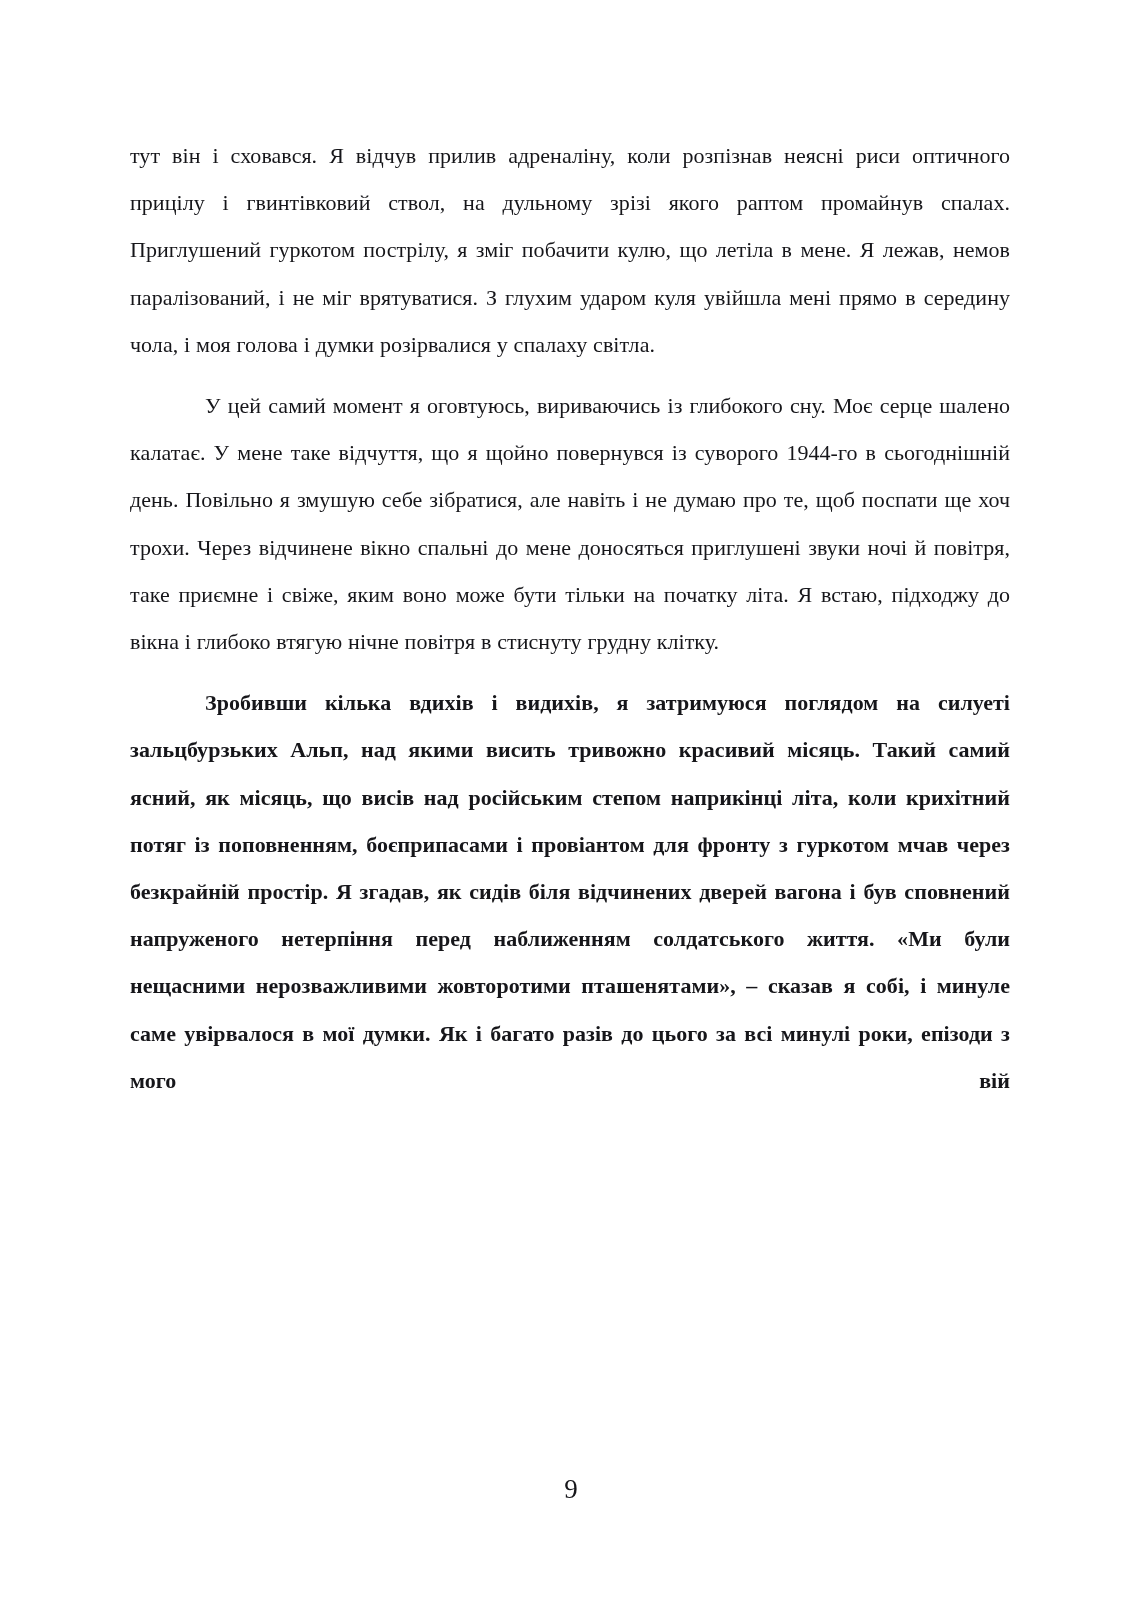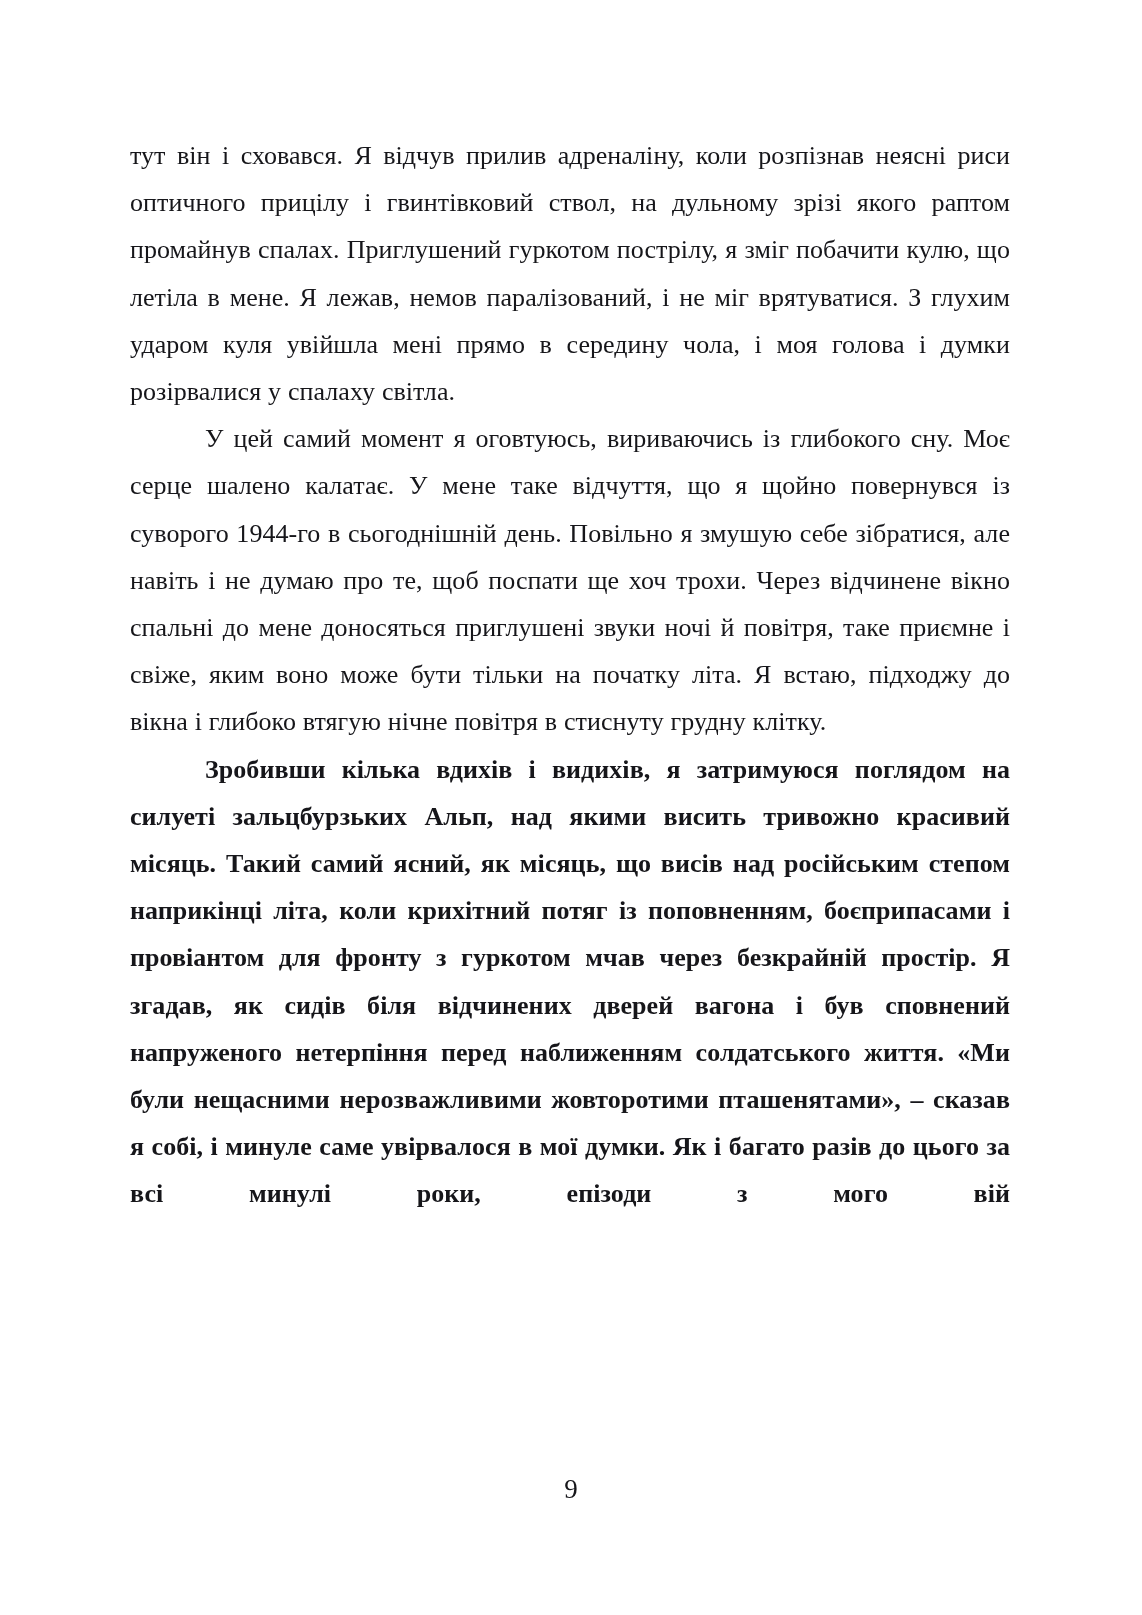--- a/index.html
+++ b/index.html
@@ -22,38 +22,38 @@
   .text-column {
     position: absolute;
     left: 130px;
     top: 132px;
     width: 880px;
   }
 
   .body-paragraph {
     margin: 0;
     font-family: "Liberation Serif", "DejaVu Serif", serif;
-    font-size: 26px;
+    font-size: 22px;
     line-height: 47.2px;
     color: #16161a;
     text-align: justify;
     text-justify: inter-word;
     text-indent: 75px;
     hyphens: manual;
     -webkit-hyphens: manual;
     word-spacing: 0.012em;
     letter-spacing: 0.002em;
   }
 
   .body-paragraph.first {
     text-indent: 0;
   }
 
   .body-paragraph + .body-paragraph {
-    margin-top: 0;
+    margin-top: 14px;
   }
 
   
   .body-paragraph.continues {
     text-align-last: justify;
     font-weight: bold;
   }
 
   .page-number {
     position: absolute;

